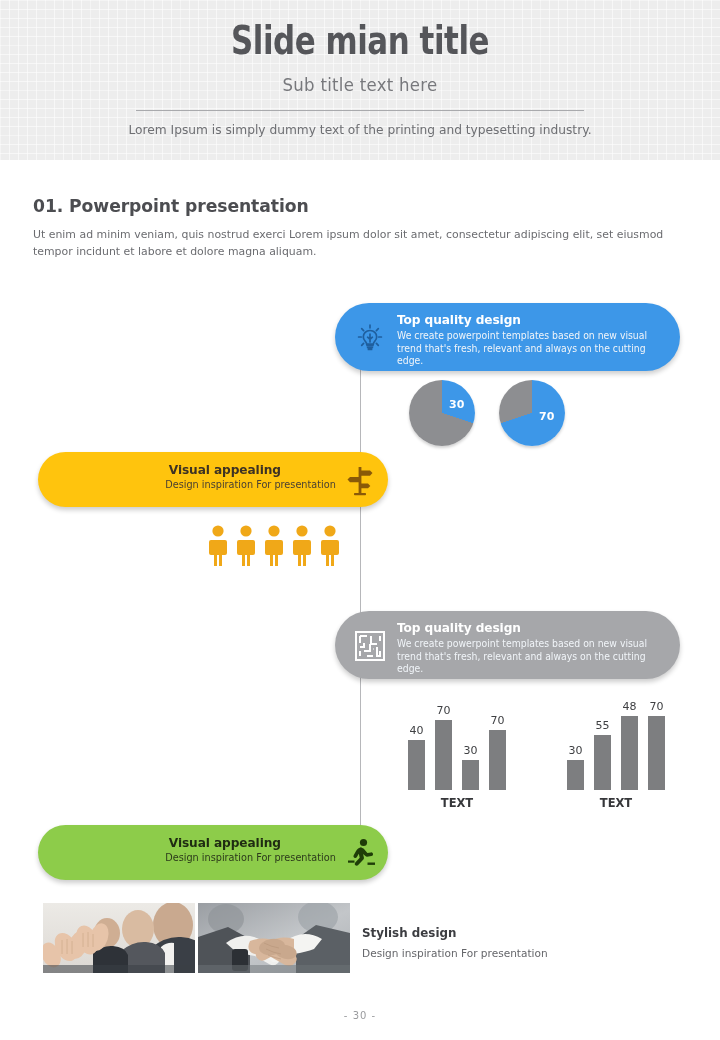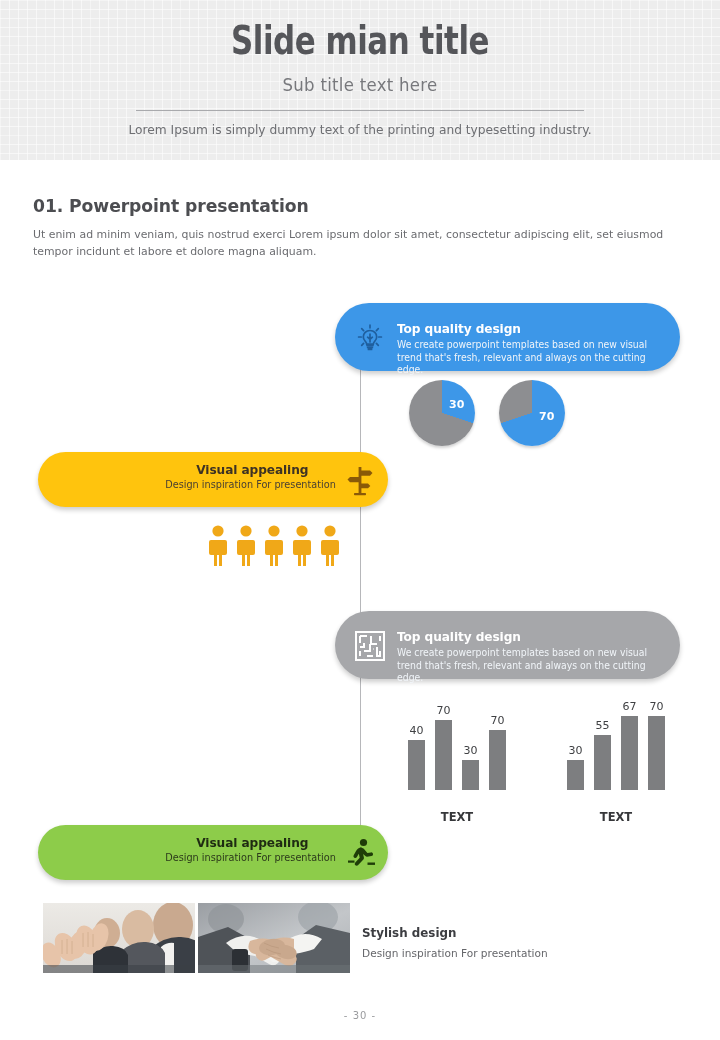--- a/index.html
+++ b/index.html
@@ -122,21 +122,21 @@
 
   .card-icon {
     position: absolute;
     display: flex;
     align-items: center;
     justify-content: center;
   }
   .card-icon-right { left: 14px; top: 14px; width: 42px; height: 42px; }
   .card-text-right {
     position: absolute;
-    left: 62px; top: 18px;
+    left: 62px; top: 9px;
     right: 14px;
   }
   .card-head {
     font-size: 12.8px;
     font-weight: bold;
     color: #ffffff;
     letter-spacing: -0.1px;
     margin-bottom: 3px;
     transform: scaleX(0.95);
     transform-origin: left center;
@@ -145,21 +145,21 @@
     font-size: 9.6px;
     line-height: 12.5px;
     color: #f1f5f9;
     transform: scaleX(0.97);
     transform-origin: left center;
   }
 
   .card-text-left {
     position: absolute;
     right: 52px; top: 10px;
-    text-align: center;
+    text-align: left;
   }
   .card-head-dark {
     font-size: 12.8px;
     font-weight: bold;
     color: #3d3224;
     letter-spacing: -0.1px;
     margin-bottom: 2px;
     transform: scaleX(0.95);
     transform-origin: right center;
   }
@@ -235,21 +235,21 @@
   }
   .bar-rect {
     width: 17px;
     background: #7d7e80;
   }
   .bar-axis-label {
     text-align: center;
     font-size: 11.5px;
     font-weight: bold;
     color: #36373a;
-    margin-top: 20px;
+    margin-top: 6px;
     width: 100%;
   }
 
   
   .photos {
     position: absolute;
     left: 43px; top: 903px;
     display: flex;
     gap: 3px;
   }
@@ -412,21 +412,21 @@
   <div class="bars">
     <div class="bar-col">
       <span class="bar-val">30</span>
       <div class="bar-rect" style="height:30px"></div>
     </div>
     <div class="bar-col">
       <span class="bar-val">55</span>
       <div class="bar-rect" style="height:55px"></div>
     </div>
     <div class="bar-col">
-      <span class="bar-val">67</span>
+      <span class="bar-val">48</span>
       <div class="bar-rect" style="height:75px"></div>
     </div>
     <div class="bar-col">
       <span class="bar-val">70</span>
       <div class="bar-rect" style="height:80px"></div>
     </div>
   </div>
   <div class="bar-axis-label">TEXT</div>
 </div>
 

